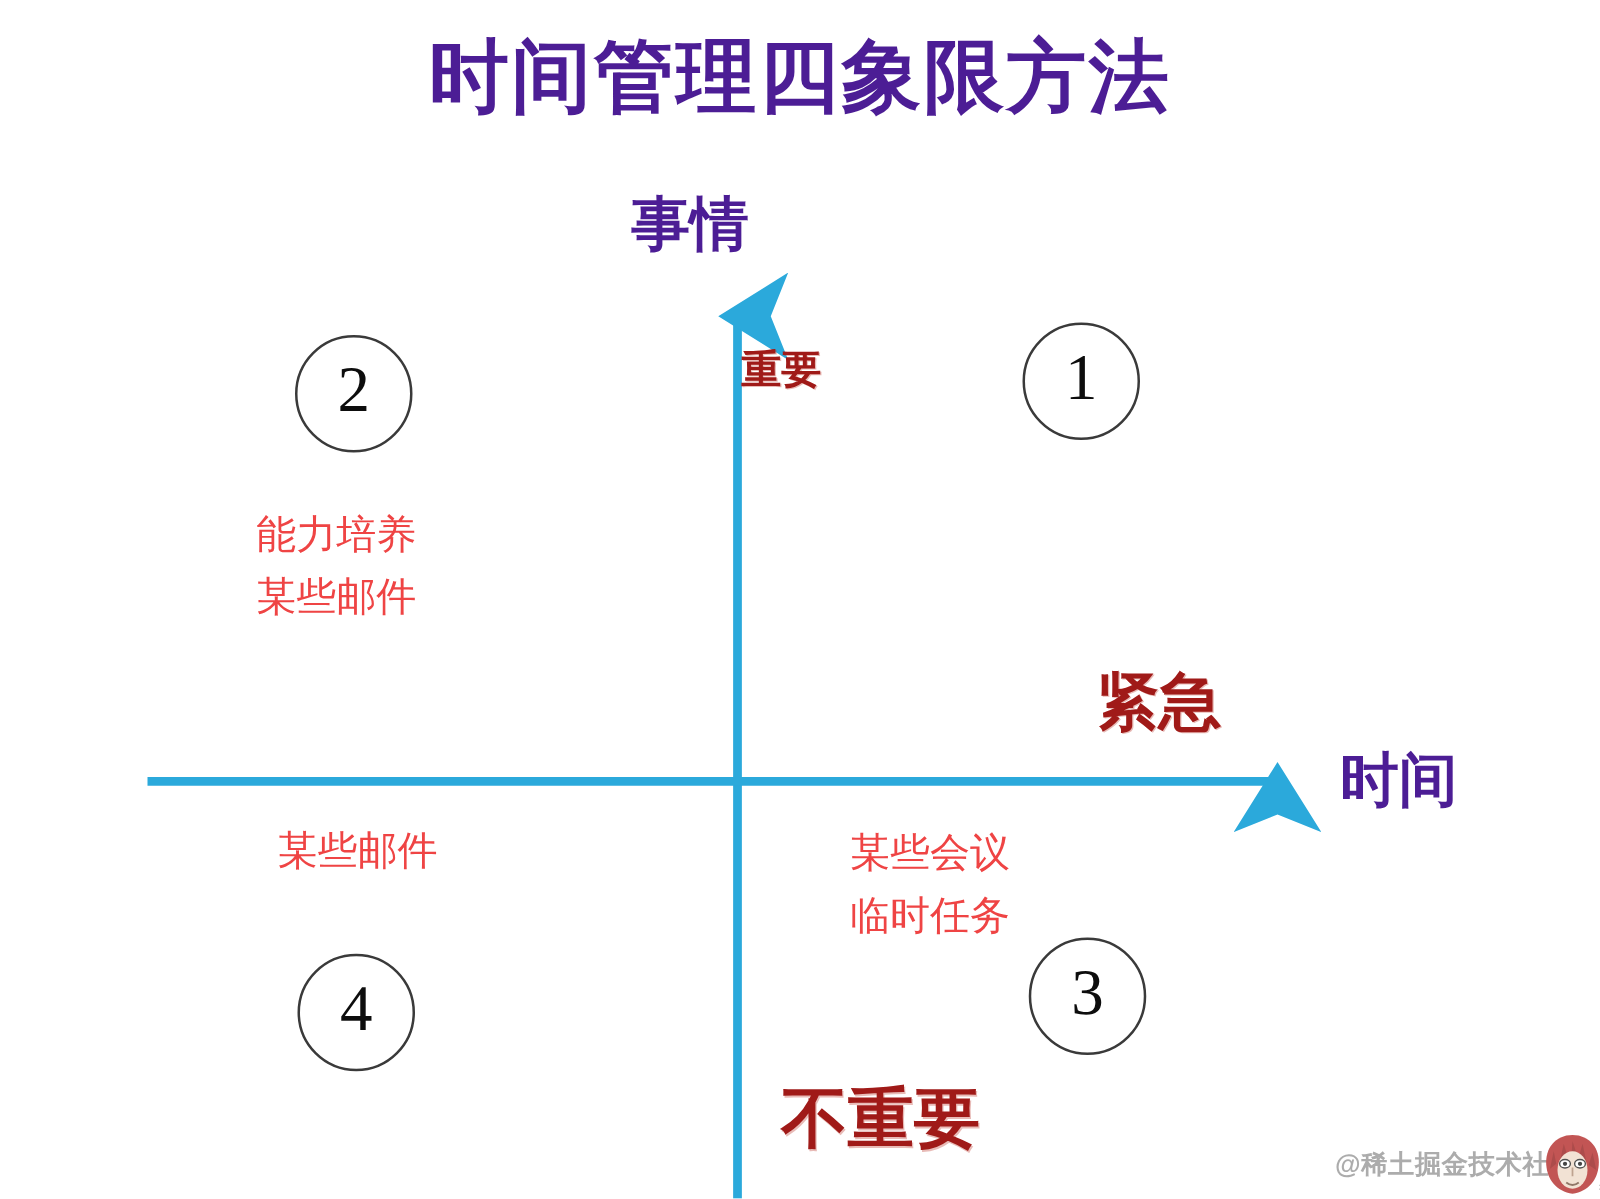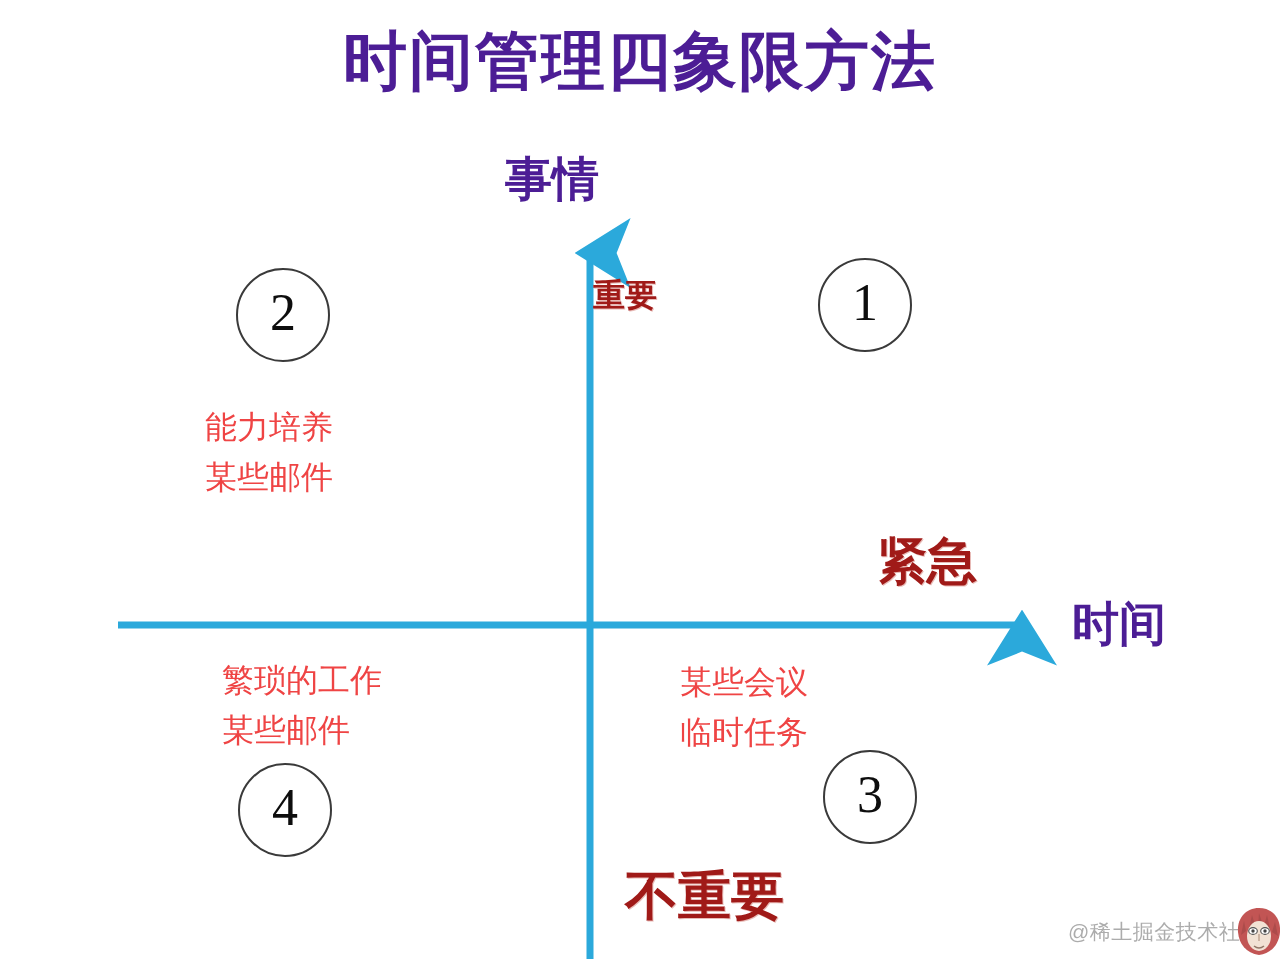--- a/index.html
+++ b/index.html
@@ -146,20 +146,21 @@
     align-items: center;
     gap: 4px;
     opacity: 0.82;
   }
   .watermark .wm-text {
     font-size: 21px;
     line-height: 26px;
     color: #9a9a9a;
     white-space: nowrap;
     letter-spacing: 0.5px;
+    font-weight: bold;
   }
   .wm-avatar {
     position: relative;
     width: 54px;
     height: 54px;
     margin-left: -34px;
   }
   .wm-avatar .wm-sub {
     position: absolute;
     right: -18px;
@@ -213,21 +214,20 @@
 
   <div class="quad-text q2">
     <span class="line">能力培养</span>
     <span class="line">某些邮件</span>
   </div>
   <div class="quad-text q3">
     <span class="line">某些会议</span>
     <span class="line">临时任务</span>
   </div>
   <div class="quad-text q4">
-    <span class="line">繁琐的工作</span>
     <span class="line">某些邮件</span>
   </div>
 
   <div class="watermark">
     <span class="wm-text">@稀土掘金技术社区</span>
     <span class="wm-avatar">
       <svg viewBox="0 0 54 54" width="54" height="54" xmlns="http://www.w3.org/2000/svg">
         <path d="M27 3 C13 3 5 14 6 27 C7 39 14 48 27 50 C40 48 47 39 48 27 C49 14 41 3 27 3 Z" fill="#B5302F"></path>
         <path d="M12 16 L9 30 L14 26 Z M20 10 L17 24 L23 20 Z M27 8 L26 22 L31 20 Z
                  M35 10 L38 24 L32 21 Z M43 17 L46 31 L40 27 Z" fill="#9B2524"></path>

